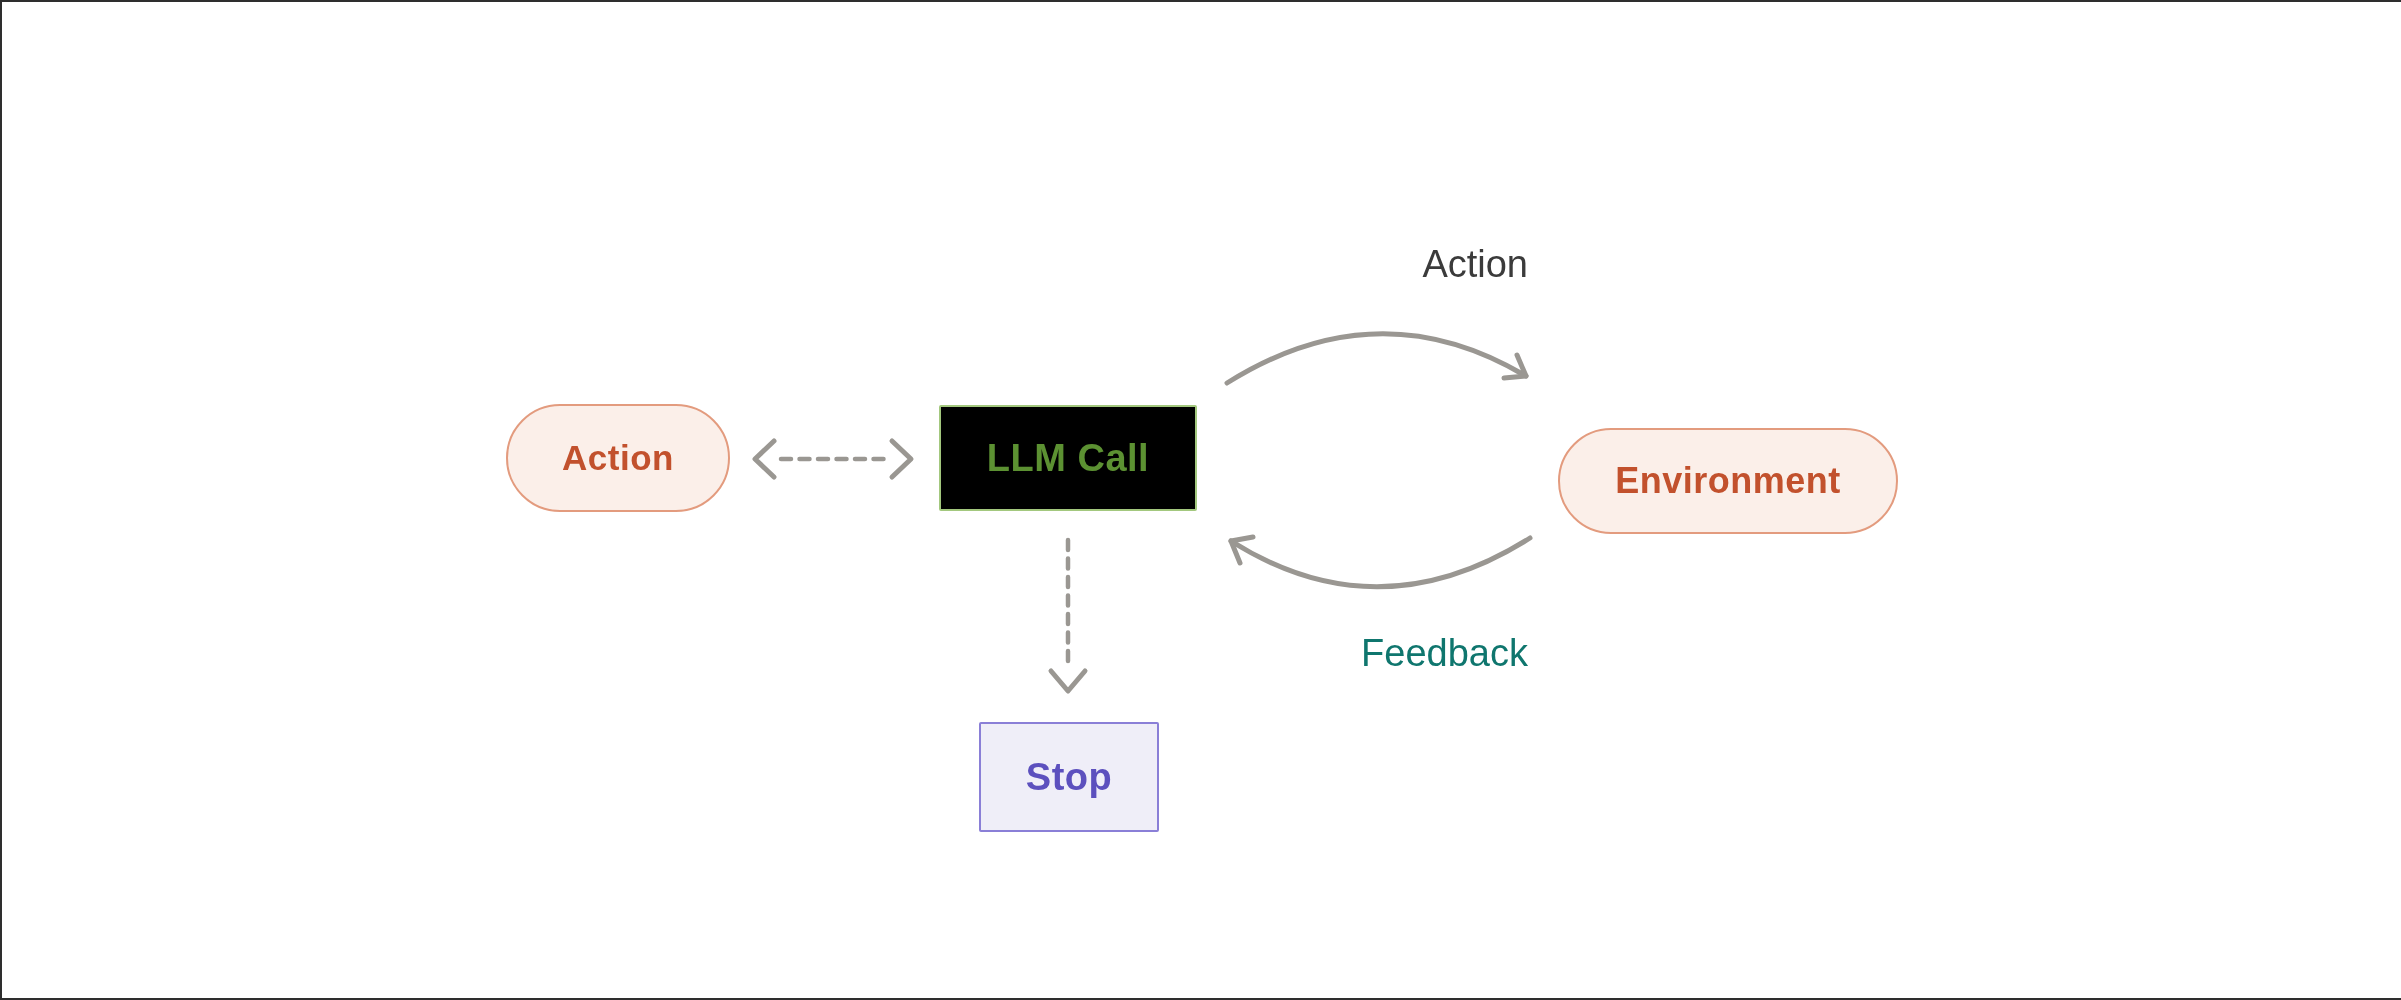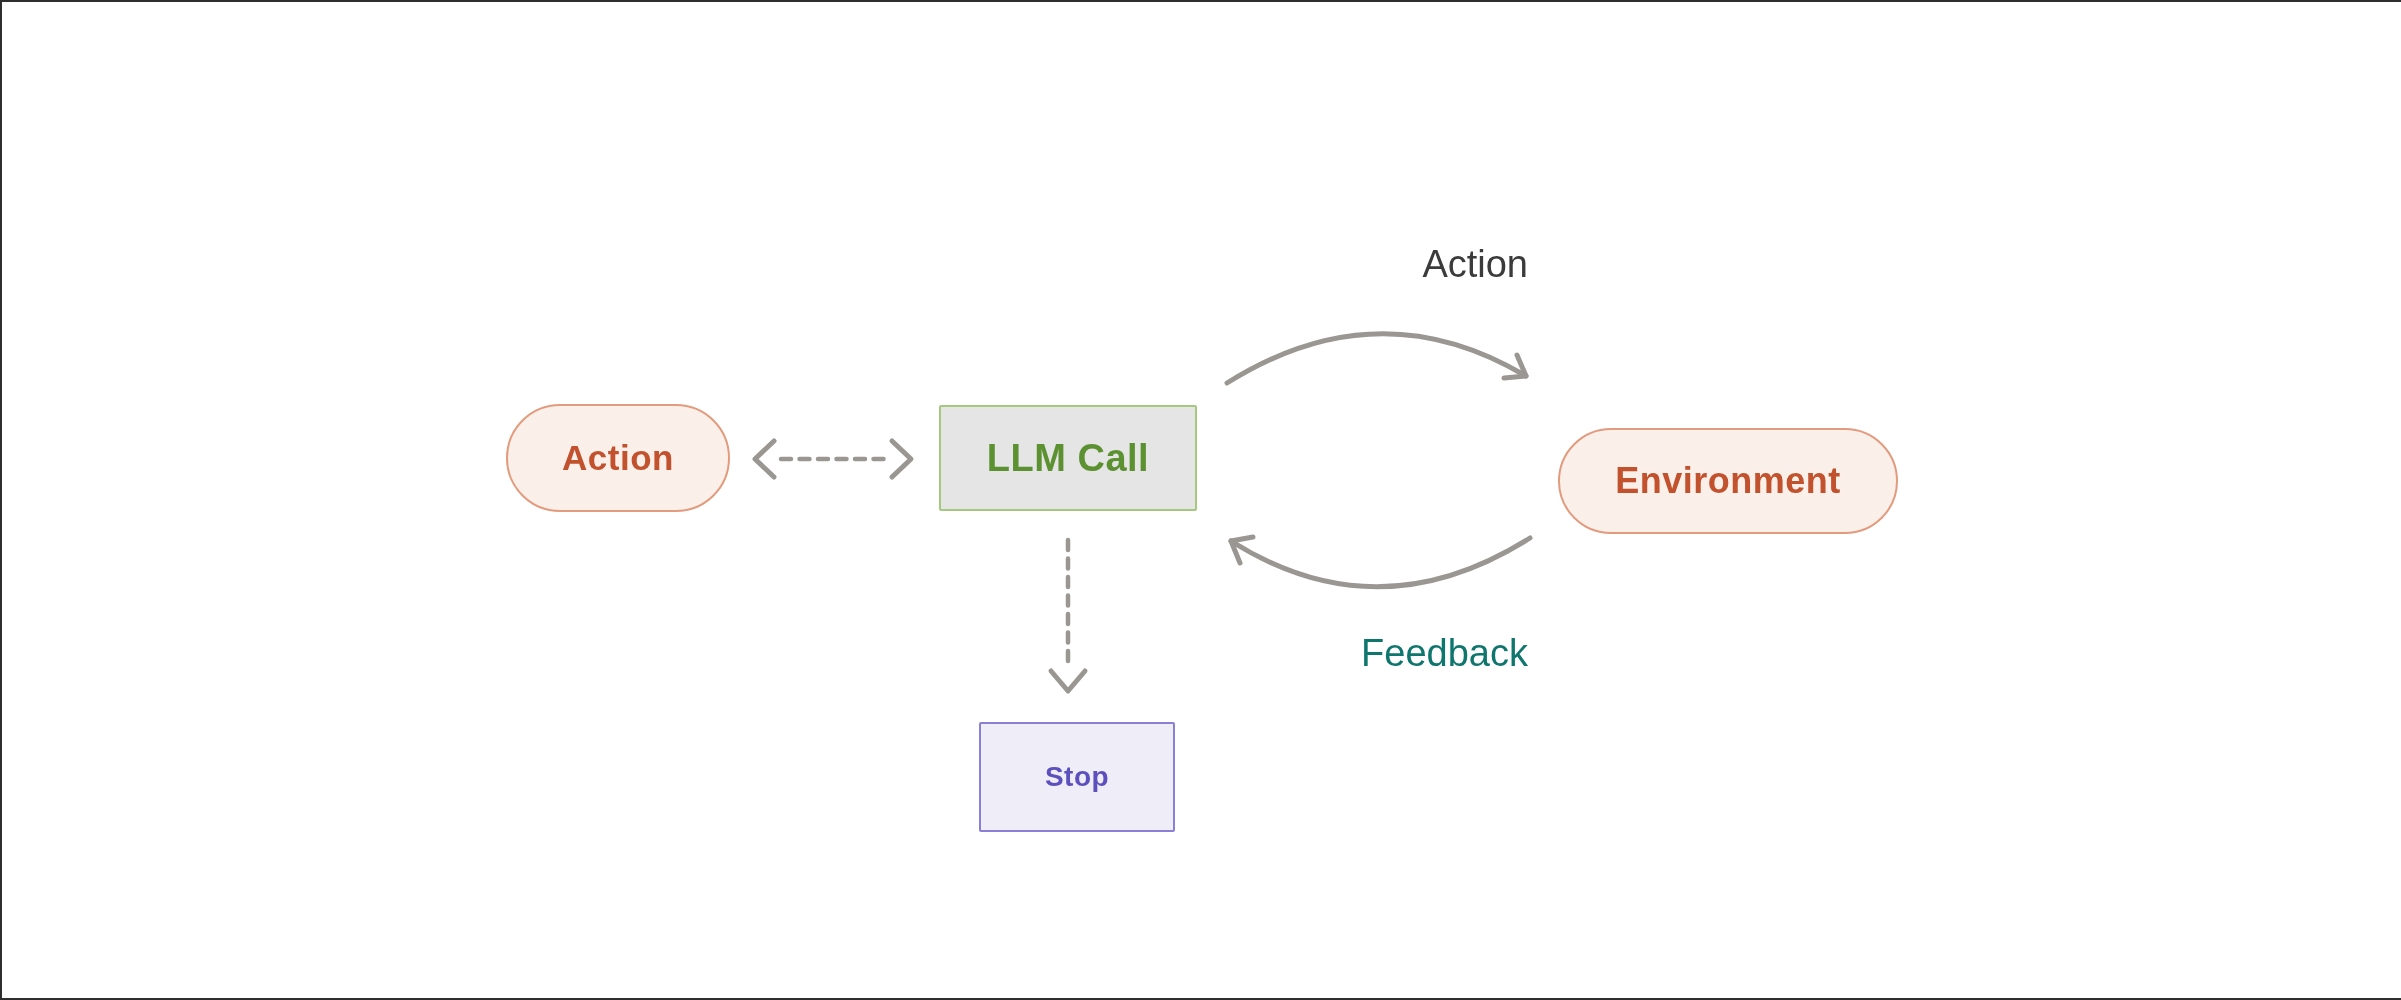--- a/index.html
+++ b/index.html
@@ -36,21 +36,21 @@
     border-radius: 54px;
     border: 2px solid;
   }
   .node-rect {
     border-radius: 2px;
     border: 2.5px solid;
   }
   .node-human       { left: 506px;  top: 404px; width: 224px; height: 108px; font-size: 35px; }
   .node-llm-call    { left: 939px;  top: 405px; width: 258px; height: 106px; font-size: 38px; }
   .node-environment { left: 1558px; top: 428px; width: 340px; height: 106px; font-size: 36px; }
-  .node-stop        { left: 979px;  top: 722px; width: 196px; height: 110px; font-size: 28px; }
+  .node-stop        { left: 979px;  top: 722px; width: 180px; height: 110px; font-size: 38px; }
 
   .edge-label {
     position: absolute;
     width: 300px;
     text-align: right;
     font-size: 38px;
     font-weight: 400;
   }
   .label-action   { left: 1228px; top: 243px; }
   .label-feedback { left: 1228px; top: 632px; }
@@ -90,21 +90,21 @@
     <polyline points="1504,378 1526,376 1517,355" stroke-width="5" style="stroke: rgb(154, 151, 146);"></polyline>
 
     <path d="M 1530 538 Q 1378 634 1231 541" stroke-width="5" style="stroke: rgb(154, 151, 146);"></path>
     <polyline points="1253,537 1231,541 1240,563" stroke-width="5" style="stroke: rgb(154, 151, 146);"></polyline>
   </svg>
 
   <div class="node node-pill node-human" style="color: rgb(194, 81, 45); background-color: rgb(251, 239, 233); border-color: rgb(227, 155, 126);">
     <span>Action</span>
   </div>
 
-  <div class="node node-rect node-llm-call" style="color: rgb(92, 145, 50); background-color: #e5e5e5; border-color: rgb(163, 200, 126);">
+  <div class="node node-rect node-llm-call" style="color: rgb(92, 145, 50); background-color: #000000; border-color: rgb(163, 200, 126);">
     <span>LLM Call</span>
   </div>
 
   <div class="node node-pill node-environment" style="color: rgb(194, 81, 45); background-color: rgb(251, 239, 233); border-color: rgb(227, 155, 126);">
     <span>Environment</span>
   </div>
 
   <div class="node node-rect node-stop" style="color: rgb(92, 80, 190); background-color: rgb(239, 238, 248); border-color: rgb(138, 127, 215);">
     <span>Stop</span>
   </div>

